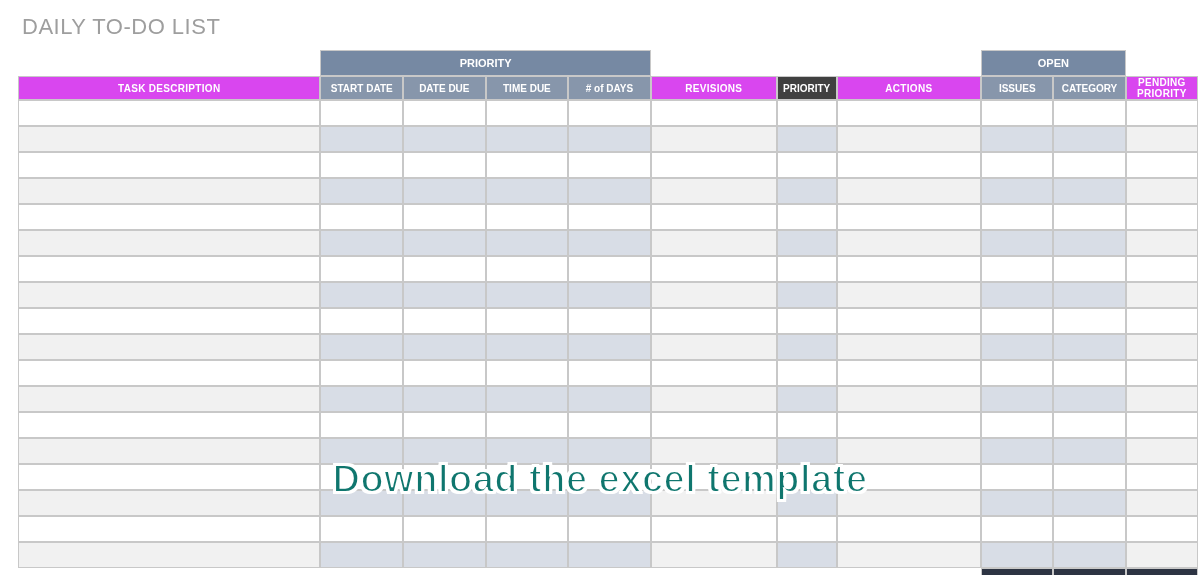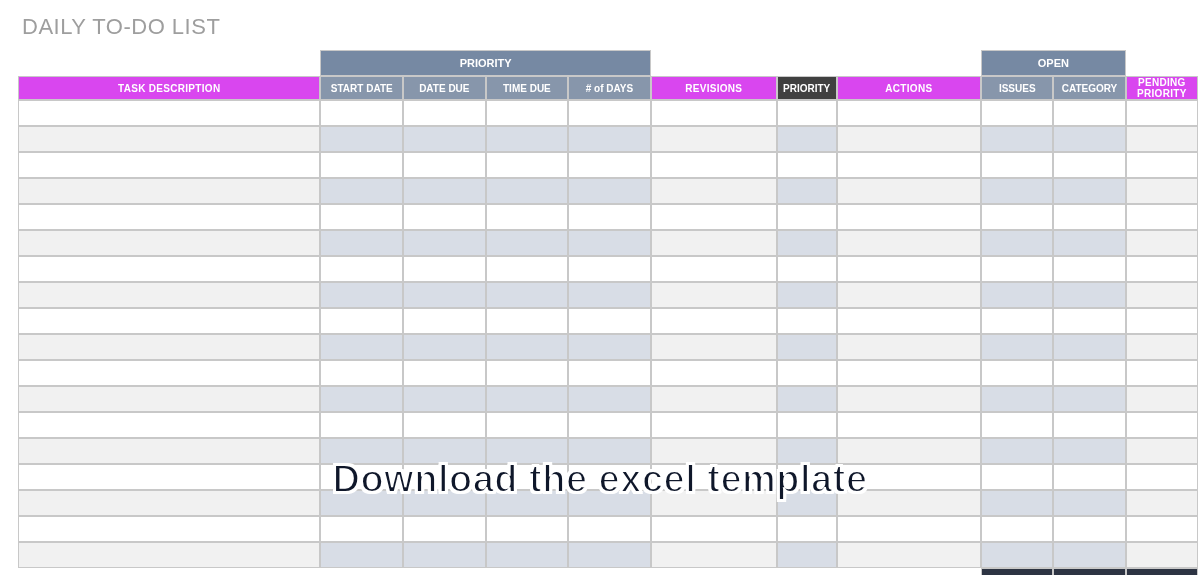--- a/index.html
+++ b/index.html
@@ -75,21 +75,21 @@
   tfoot td.foot-blank { border: none; }
 
   
   .overlay {
     position: absolute;
     left: 0; right: 0;
     top: 458px;
     text-align: center;
     font-size: 38px;
     font-weight: 800;
-    color: #0f172a;
+    color: #0f766e;
     -webkit-text-stroke: 2px #ffffff;
     text-shadow:
       -2px -2px 0 #fff, 2px -2px 0 #fff,
       -2px  2px 0 #fff, 2px  2px 0 #fff,
        0   -2px 0 #fff, 0    2px 0 #fff,
       -2px  0   0 #fff, 2px  0   0 #fff;
     letter-spacing: 0.5px;
     pointer-events: none;
   }
 </style>

